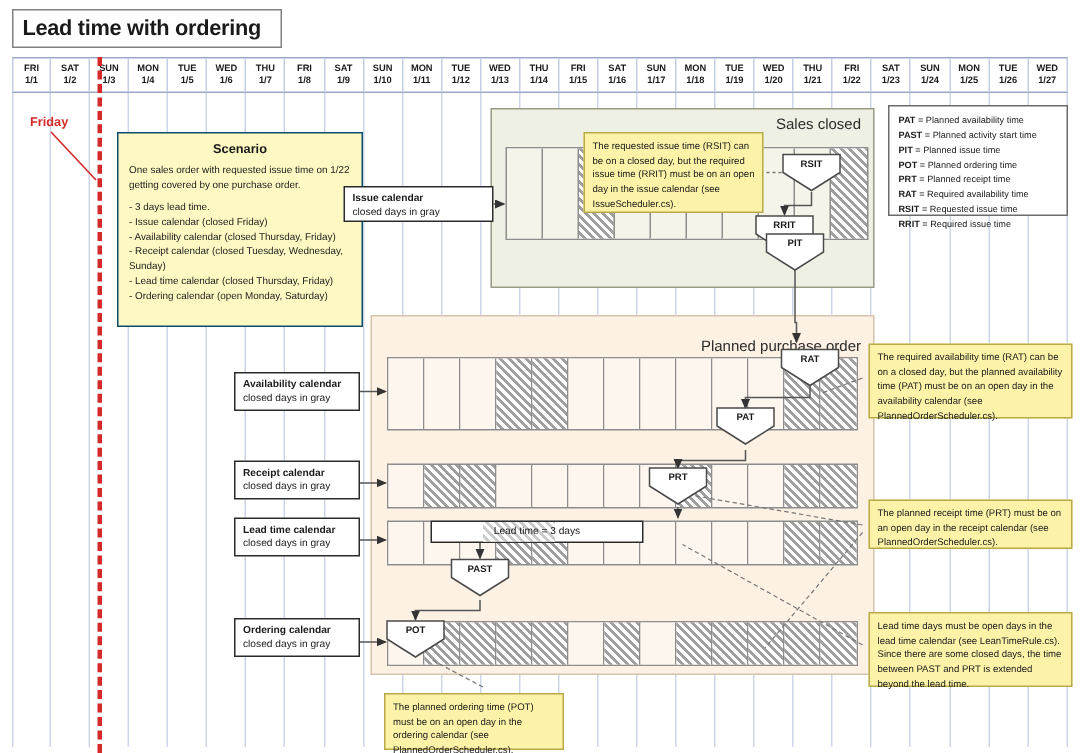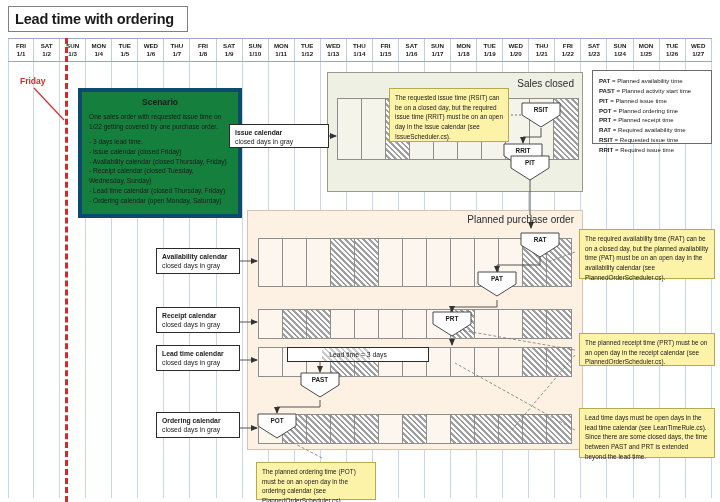--- a/index.html
+++ b/index.html
@@ -43,21 +43,21 @@
     left:65px;top:38px;width:0;height:464px;
     border-left:3px dashed #d42a2a;
   }
   #today-label{
     left:20px;top:76px;font-size:8.5px;color:#d42a2a;font-weight:bold;
   }
 
   
   #scenario{
     left:78px;top:88px;width:164px;height:130px;
-    background:#15803d;border:4px solid #0c4a6e;box-sizing:border-box;
+    background:#fef9c3;border:1px solid #0c4a6e;box-sizing:border-box;
     padding:5px 7px 4px 7px;
   }
   #scenario .sc-title{font-size:8.5px;font-weight:bold;text-align:center;margin-bottom:5px;}
   #scenario .sc-p{font-size:6.6px;line-height:1.5;margin:0 0 5px 0;}
   #scenario ul{margin:0;padding:0;list-style:none;}
   #scenario li{font-size:6.6px;line-height:1.5;}
 
   
   #legend{
     left:592px;top:70px;width:120px;height:74px;
@@ -70,21 +70,21 @@
   
   #sales-panel{
     left:327px;top:72px;width:256px;height:120px;
     background:#eef0e4;border:1px solid #9a9a86;box-sizing:border-box;
   }
   #sales-title{right:8px;top:5px;font-size:10px;color:#2b2b2b;}
   #ppo-panel{
     left:247px;top:210px;width:336px;height:240px;
     background:#fdf1e4;border:1px solid #d6c3ad;box-sizing:border-box;
   }
-  #ppo-title{right:8px;top:3px;font-size:10px;color:#2b2b2b;}
+  #ppo-title{right:8px;top:15px;font-size:10px;color:#2b2b2b;}
 
   
   .strip{position:absolute;display:flex;border:1px solid #8d8d8d;box-sizing:content-box;}
   .cell{
     flex:0 0 auto;width:24px;height:100%;
     border-right:1px solid #8d8d8d;box-sizing:border-box;
     background:#fdf6ee;
   }
   .cell:last-child{border-right:none;}
   .cell.closed{

